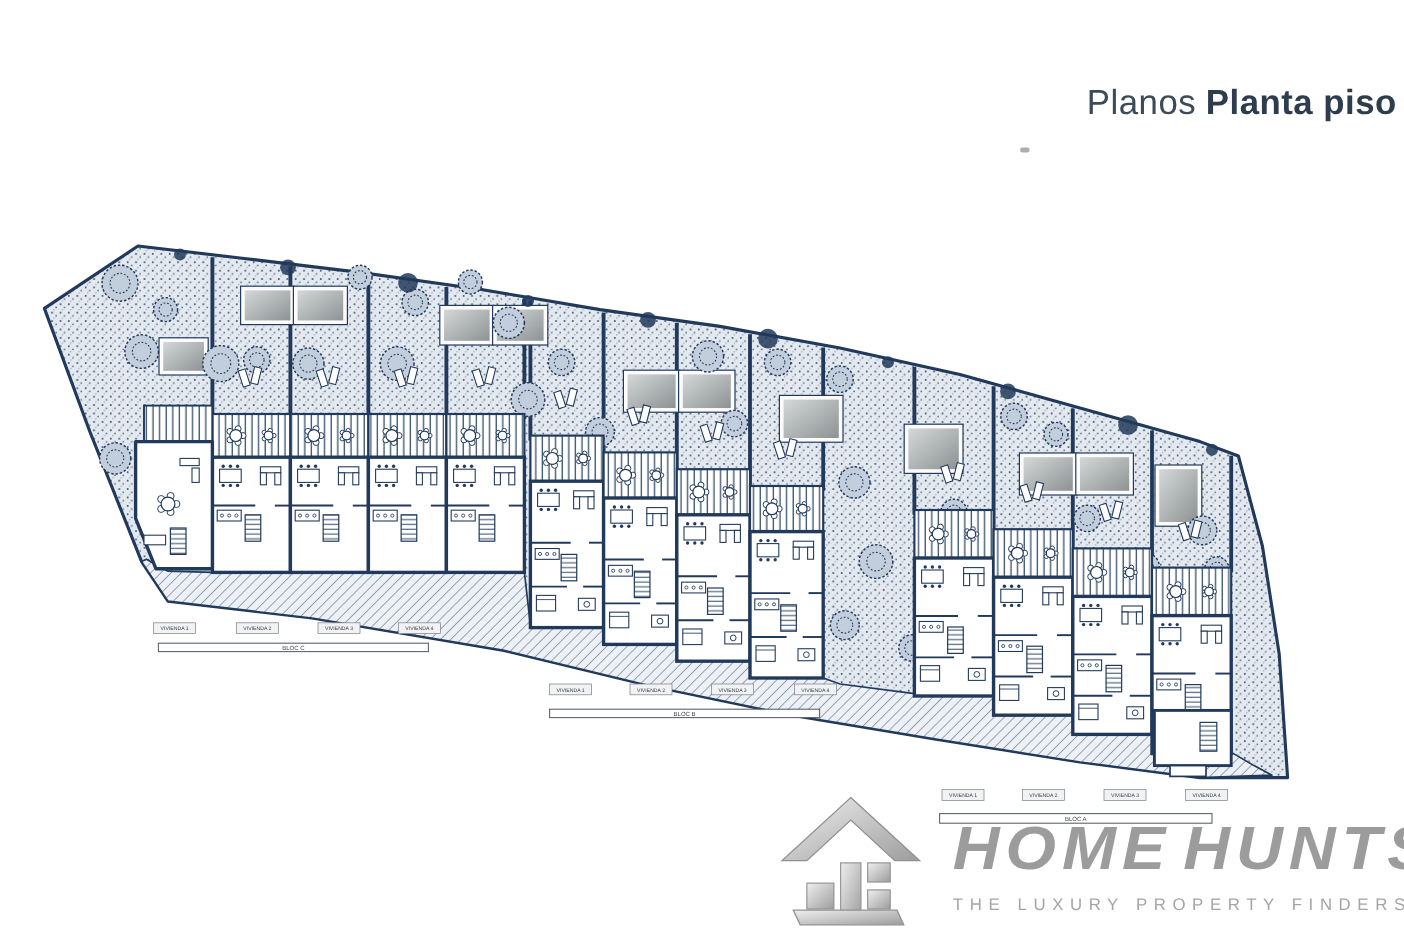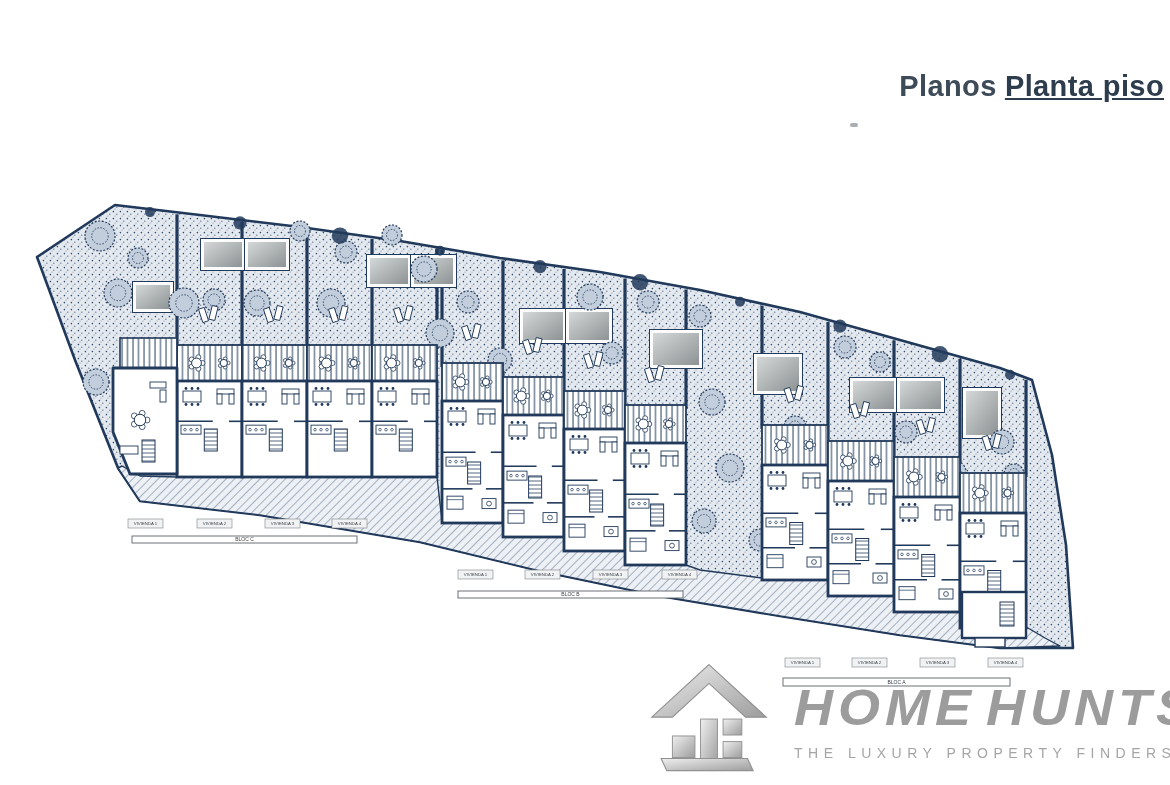--- a/index.html
+++ b/index.html
@@ -1,21 +1,21 @@
 <!DOCTYPE html>
 <html><head>
 <meta charset="utf-8">
 <style>
   html,body{margin:0;padding:0;background:#ffffff;}
   .page{position:relative;width:1170px;height:785px;background:#fff;overflow:hidden;
         font-family:"Liberation Sans",sans-serif;}
   .title{position:absolute;top:70px;right:6px;font-size:29px;color:#3d4a57;
          letter-spacing:.4px;white-space:nowrap;}
-  .title .prefix{font-weight:700;margin-right:.28em;}
-  .title .emph{font-weight:700;color:#2e3d4d;text-decoration:underline;}
+  .title .prefix{font-weight:400;margin-right:.28em;}
+  .title .emph{font-weight:700;color:#2e3d4d;}
   .stray-mark{position:absolute;left:850px;top:123px;width:8px;height:4px;
               background:#8d939a;border-radius:2px;opacity:.75;}
   .plan-wrap{position:absolute;left:0;top:0;width:1170px;height:785px;}
   .logo{position:absolute;left:648px;top:658px;display:flex;align-items:flex-start;}
   .logo-text{margin-left:24px;margin-top:24px;}
   .logo-words{font-size:54px;line-height:1;font-weight:700;font-style:italic;
               color:#9c9c9c;letter-spacing:5px;white-space:nowrap;
               transform:scaleY(.94);transform-origin:left top;}
   .logo-words .w2{margin-left:10px;}
   .logo-tagline{margin-top:9px;font-size:14px;letter-spacing:5.5px;color:#a5a5a5;

